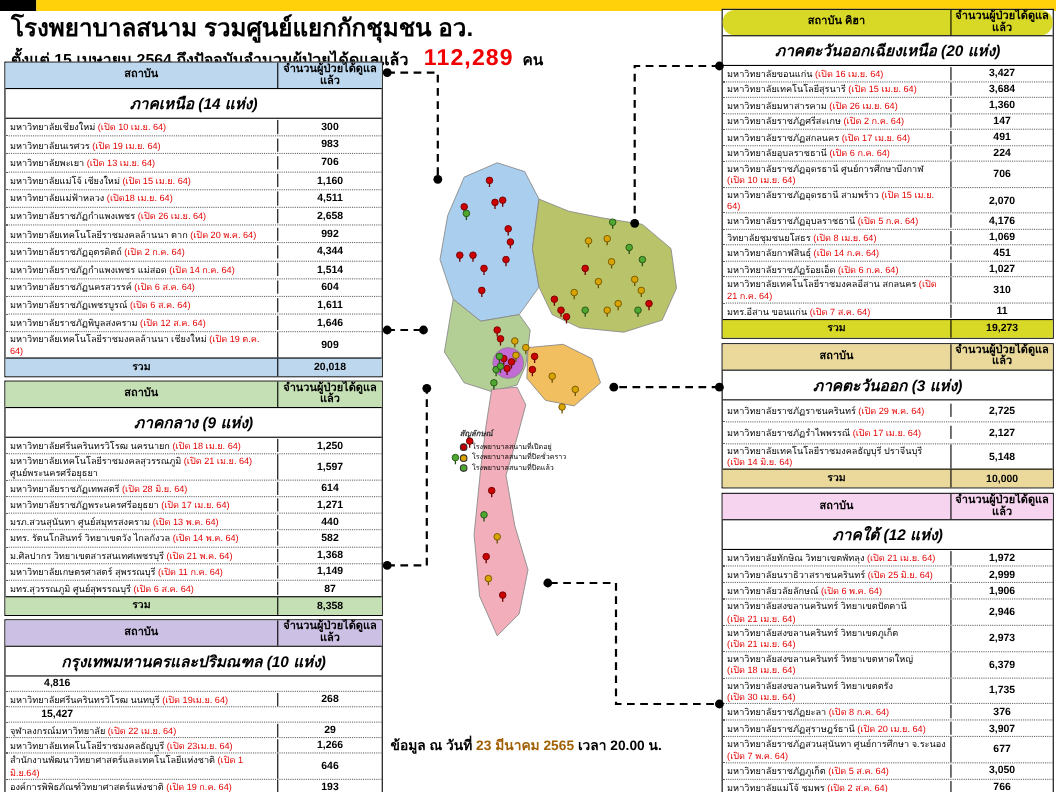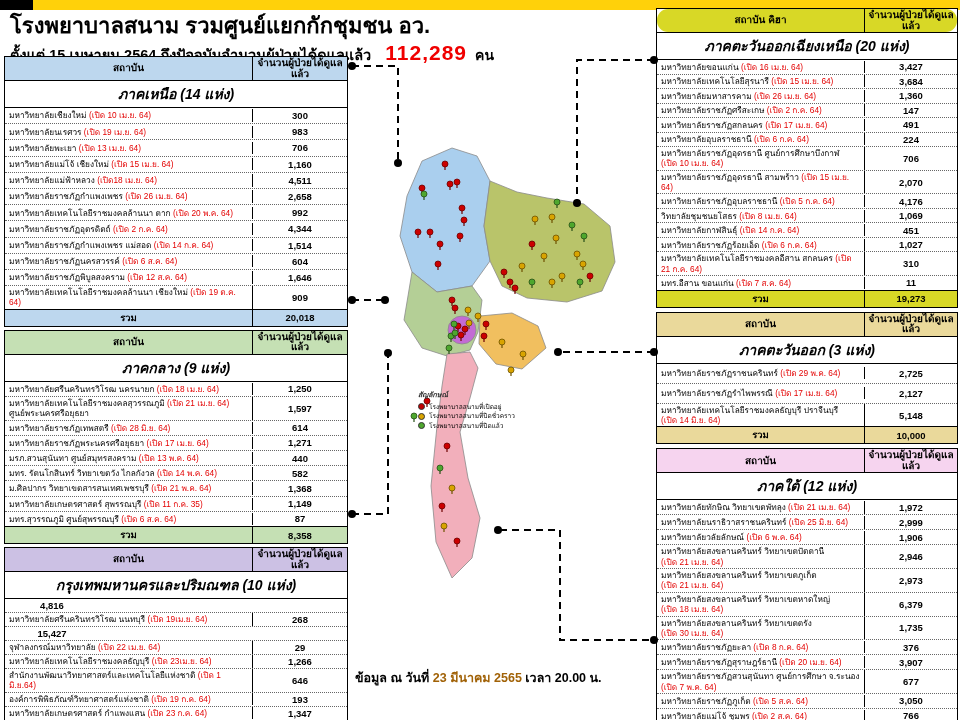--- a/index.html
+++ b/index.html
@@ -118,20 +118,24 @@
         </div>
         <div class="t-row t-data">
           <div class="c1"><span>มหาวิทยาลัยราชภัฏกำแพงเพชร  แม่สอด </span><span class="red">(เปิด 14 ก.ค.  64)</span></div>
           <div class="c2">1,514</div>
         </div>
         <div class="t-row t-data">
           <div class="c1"><span>มหาวิทยาลัยราชภัฏนครสวรรค์ </span><span class="red">(เปิด 6 ส.ค. 64)</span></div>
           <div class="c2">604</div>
         </div>
         <div class="t-row t-data">
+          <div class="c1"><span>มหาวิทยาลัยราชภัฏเพชรบูรณ์ </span><span class="red">(เปิด 6 ส.ค. 64)</span></div>
+          <div class="c2">1,611</div>
+        </div>
+        <div class="t-row t-data">
           <div class="c1"><span>มหาวิทยาลัยราชภัฏพิบูลสงคราม </span><span class="red">(เปิด 12 ส.ค. 64)</span></div>
           <div class="c2">1,646</div>
         </div>
         <div class="t-row t-data">
           <div class="c1"><span>มหาวิทยาลัยเทคโนโลยีราชมงคลล้านนา เชียงใหม่ </span><span class="red">(เปิด 19 ต.ค. 64)</span></div>
           <div class="c2">909</div>
         </div>
         <div class="t-row t-total" style="background: rgb(189, 215, 238);">
           <div class="c1">รวม</div>
           <div class="c2">20,018</div>
@@ -165,21 +169,21 @@
         </div>
         <div class="t-row t-data">
           <div class="c1"><span>มทร. รัตนโกสินทร์   วิทยาเขตวัง ไกลกังวล </span><span class="red">(เปิด 14 พ.ค. 64)</span></div>
           <div class="c2">582</div>
         </div>
         <div class="t-row t-data">
           <div class="c1"><span>ม.ศิลปากร วิทยาเขตสารสนเทศเพชรบุรี </span><span class="red">(เปิด 21 พ.ค. 64)</span></div>
           <div class="c2">1,368</div>
         </div>
         <div class="t-row t-data">
-          <div class="c1"><span>มหาวิทยาลัยเกษตรศาสตร์  สุพรรณบุรี </span><span class="red">(เปิด 11 ก.ค. 35)</span></div>
+          <div class="c1"><span>มหาวิทยาลัยเกษตรศาสตร์  สุพรรณบุรี </span><span class="red">(เปิด 11 ก.ค. 64)</span></div>
           <div class="c2">1,149</div>
         </div>
         <div class="t-row t-data">
           <div class="c1"><span>มทร.สุวรรณภูมิ ศูนย์สุพรรณบุรี </span><span class="red">(เปิด 6 ส.ค. 64)</span></div>
           <div class="c2">87</div>
         </div>
         <div class="t-row t-total" style="background: rgb(197, 224, 180);">
           <div class="c1">รวม</div>
           <div class="c2">8,358</div>
         </div>

